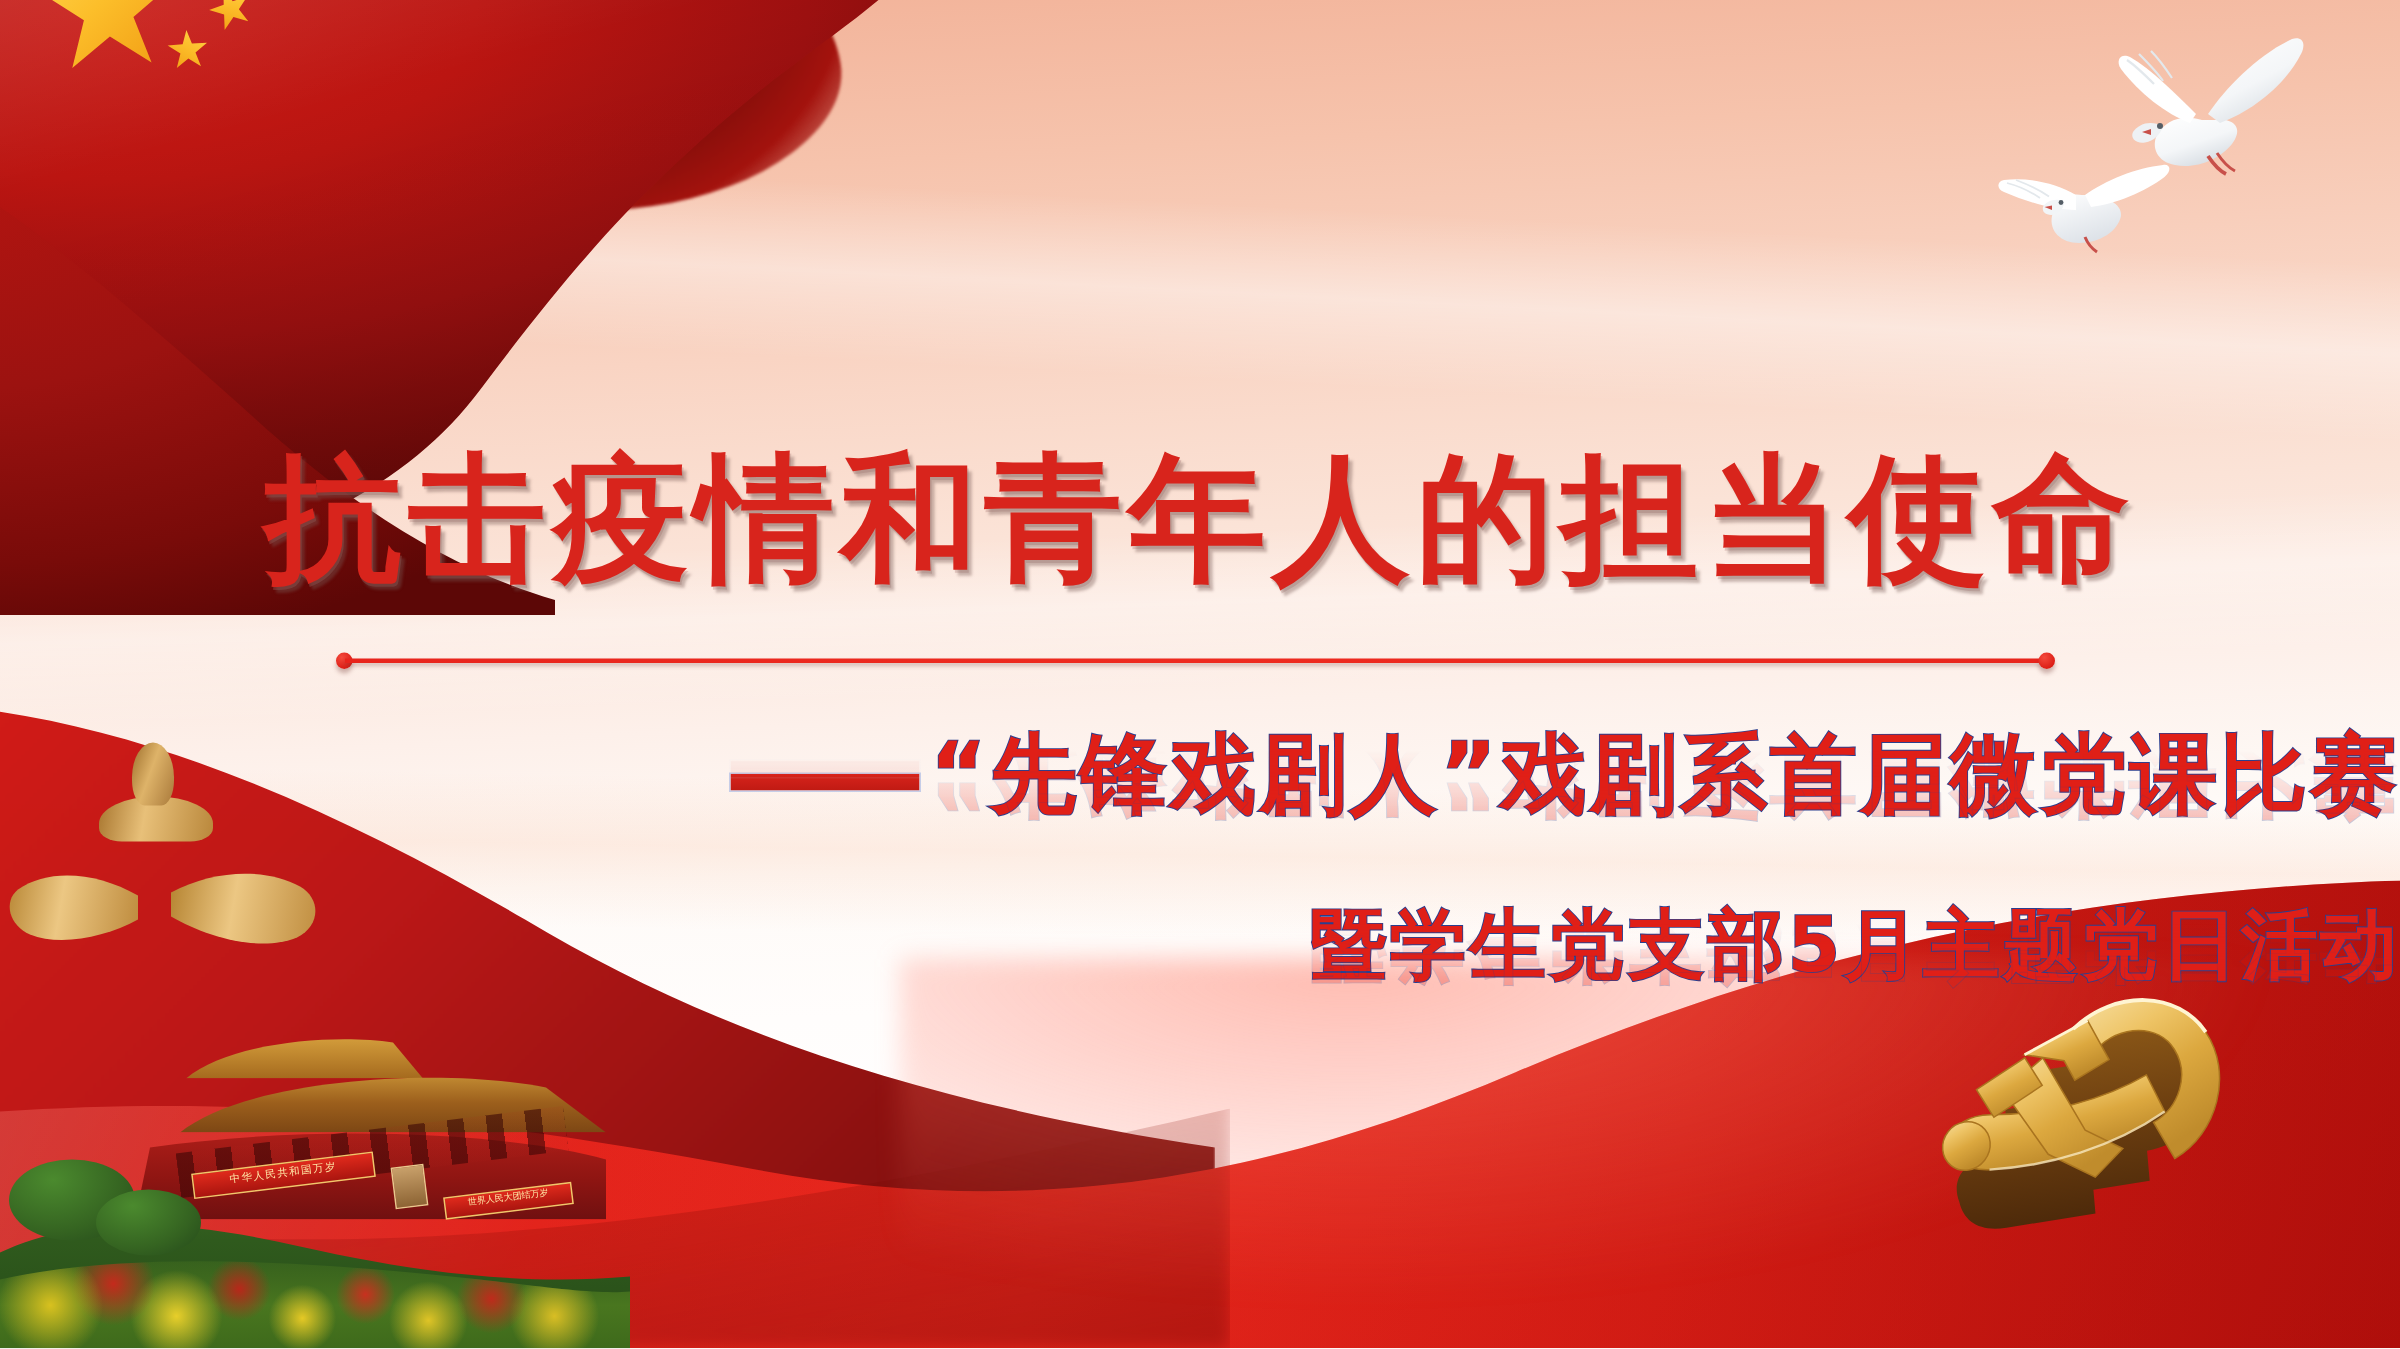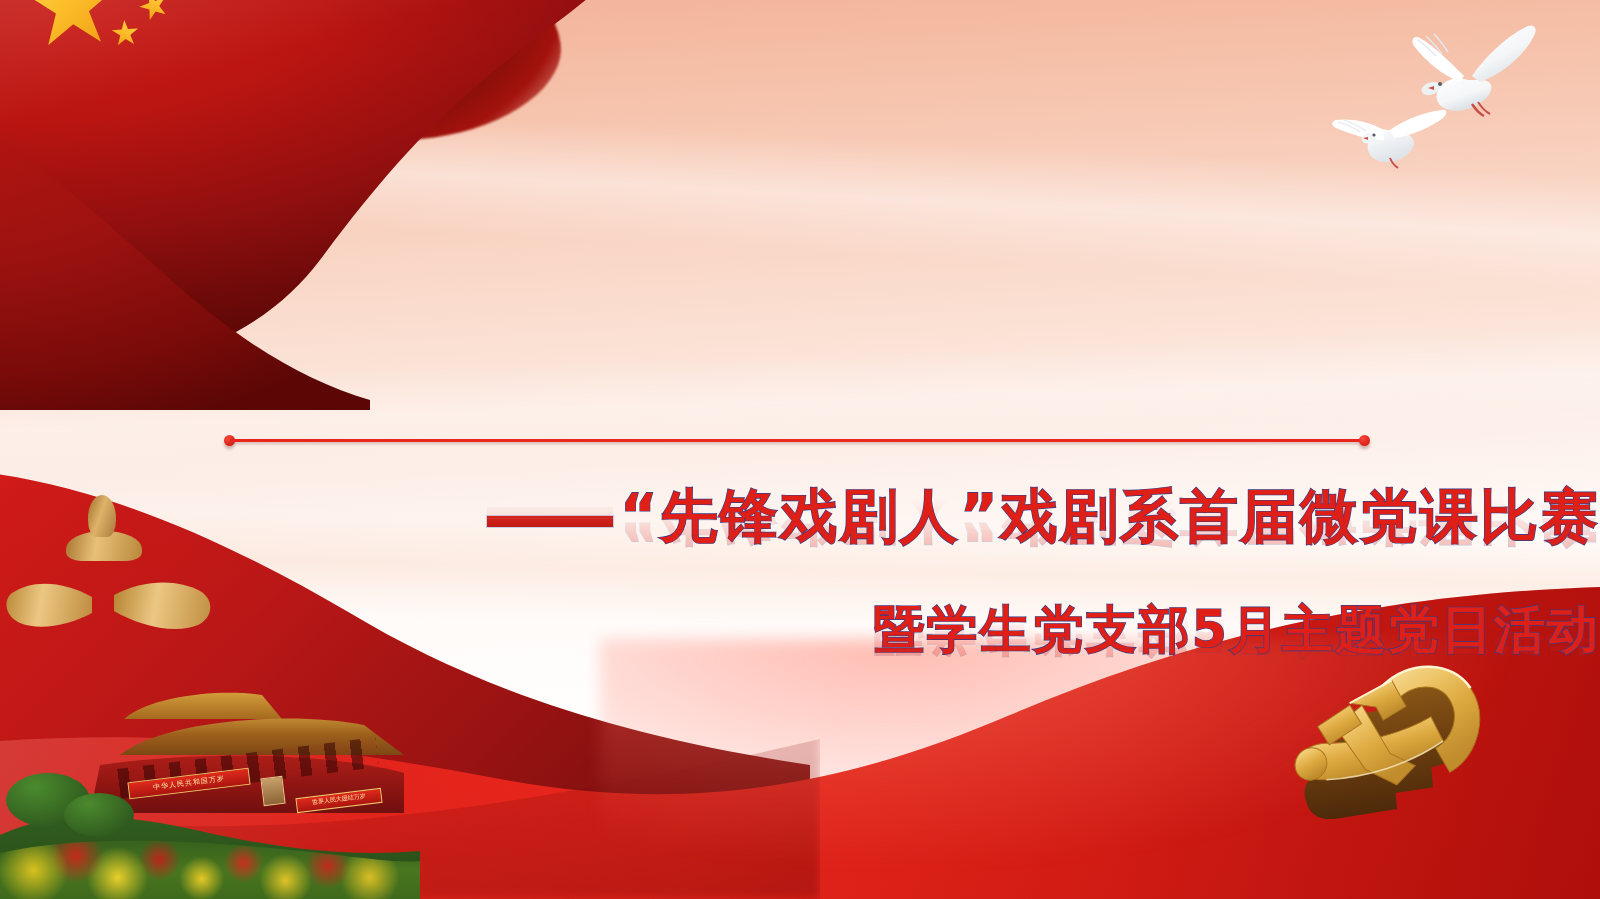--- a/index.html
+++ b/index.html
@@ -537,20 +537,21 @@
       <path d="M70,62 L98,44 L122,96 L146,112 L126,128 L96,108 Z" fill="url(#goldFace)" stroke="#a9741f" stroke-width="1"></path>
 
       <path d="M52,58 L86,42 L96,62 L62,78 Z" fill="url(#goldFace)" stroke="#a9741f" stroke-width="1"></path>
 
       <path d="M120,28 C150,6 192,14 208,44" stroke="#fff4d2" stroke-width="2.5" fill="none"></path>
       <path d="M86,40 L130,24" stroke="#fff4d2" stroke-width="2" fill="none"></path>
       <path d="M176,92 C140,110 96,116 56,112" stroke="#fff4d2" stroke-width="1.6" fill="none" opacity="0.7"></path>
     </g>
   </svg>
 
+  <div class="title">抗击疫情和青年人的担当使命</div>
 
   <div class="divider">
     <div class="cap left"></div>
     <div class="bar"></div>
     <div class="cap right"></div>
   </div>
 
   <div class="subline-wrap l2">
     <span class="reflect-text"><span class="emdash"></span><span>“先锋戏剧人”戏剧系首届微党课比赛</span><span class="mirror" aria-hidden="true"><span class="emdash"></span><span>“先锋戏剧人”戏剧系首届微党课比赛</span></span></span>
   </div>

